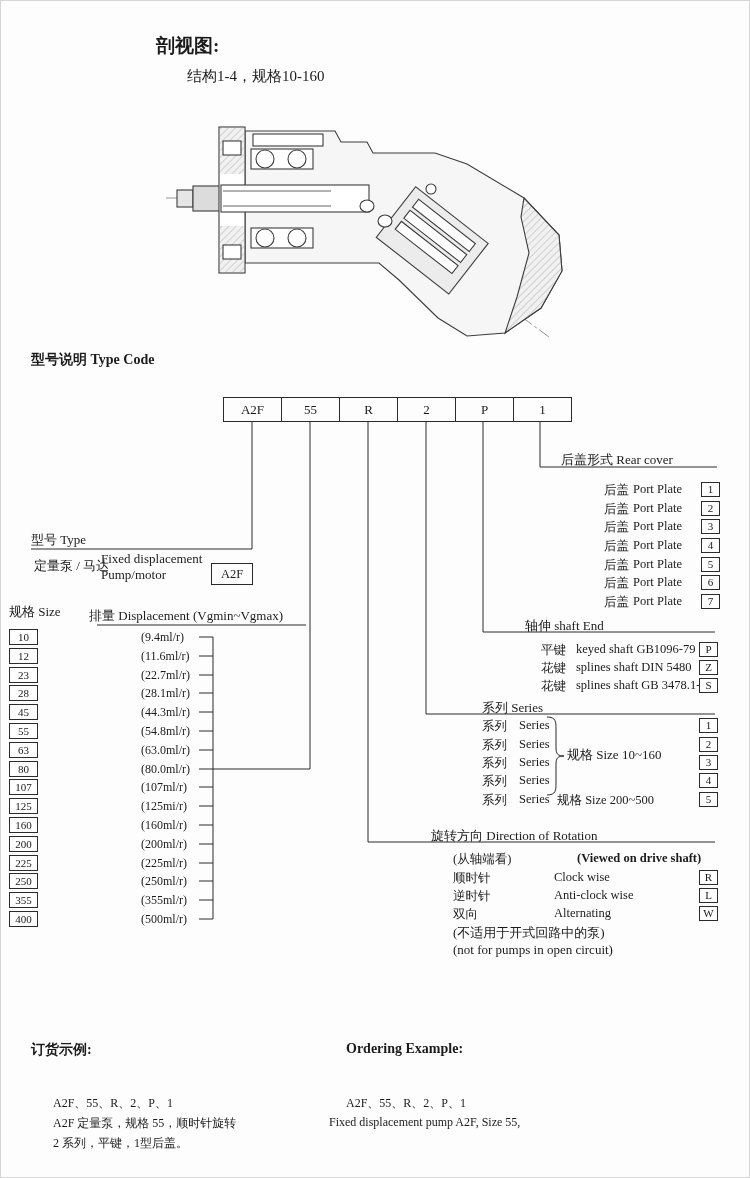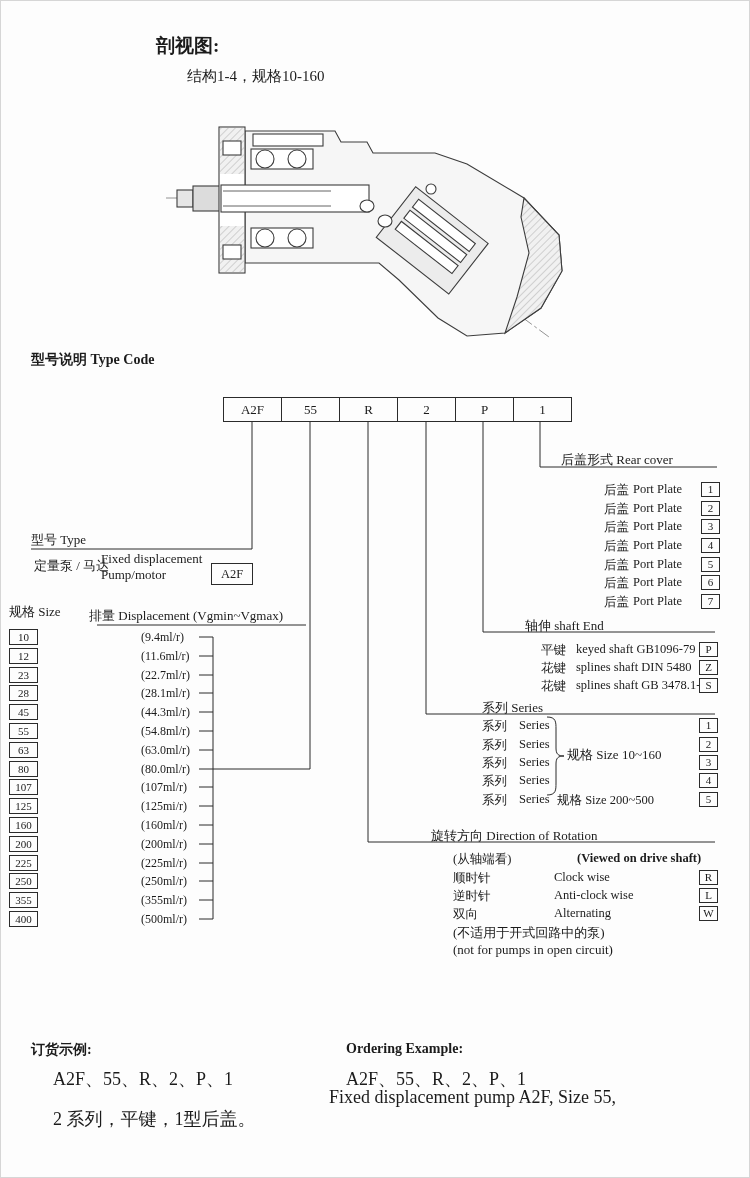--- a/index.html
+++ b/index.html
@@ -43,21 +43,21 @@
     display:inline-block;width:27px;height:14px;border:1px solid #2b2b2b;
     font-size:11px;line-height:14px;text-align:center;vertical-align:top;background:#fdfdfd;
   }
   .disp{position:absolute;left:132px;top:1px;font-size:12px;white-space:nowrap;}
 
   .a2f-box{
     position:absolute;left:210px;top:562px;width:40px;height:20px;
     border:1px solid #2b2b2b;text-align:center;line-height:20px;font-size:12.5px;
   }
   .ord-h{font-size:14px;font-weight:bold;}
-  .ord-l{font-size:18px;}
+  .ord-l{font-size:12px;margin-top:28px;}
 </style>
 </head>
 <body>
 
 <div class="page">
 
   <svg class="svg-layer" width="750" height="1178" viewBox="0 0 750 1178">
     <defs>
       <pattern id="hatch" width="5" height="5" patternUnits="userSpaceOnUse" patternTransform="rotate(45)">
         <rect width="5" height="5" fill="#f1f1f1"></rect>
@@ -268,18 +268,19 @@
   <div class="sz-row" style="top:797px"><span class="szbox">125</span><span class="disp">(125mi/r)</span></div>
   <div class="sz-row" style="top:816px"><span class="szbox">160</span><span class="disp">(160ml/r)</span></div>
   <div class="sz-row" style="top:835px"><span class="szbox">200</span><span class="disp">(200ml/r)</span></div>
   <div class="sz-row" style="top:854px"><span class="szbox">225</span><span class="disp">(225ml/r)</span></div>
   <div class="sz-row" style="top:872px"><span class="szbox">250</span><span class="disp">(250ml/r)</span></div>
   <div class="sz-row" style="top:891px"><span class="szbox">355</span><span class="disp">(355ml/r)</span></div>
   <div class="sz-row" style="top:910px"><span class="szbox">400</span><span class="disp">(500ml/r)</span></div>
 
   <div class="abs ord-h" style="left:30px;top:1040px">订货示例:</div>
   <div class="abs ord-l" style="left:52px;top:1066px">A2F、55、R、2、P、1</div>
+  <div class="abs ord-l" style="left:52px;top:1086px">A2F 定量泵，规格 55，顺时针旋转</div>
   <div class="abs ord-l" style="left:52px;top:1106px">2 系列，平键，1型后盖。</div>
   <div class="abs ord-h" style="left:345px;top:1040px">Ordering Example:</div>
   <div class="abs ord-l" style="left:345px;top:1066px">A2F、55、R、2、P、1</div>
   <div class="abs ord-l" style="left:328px;top:1086px">Fixed displacement pump A2F, Size 55,</div>
 
 </div>
 
 </body></html>

